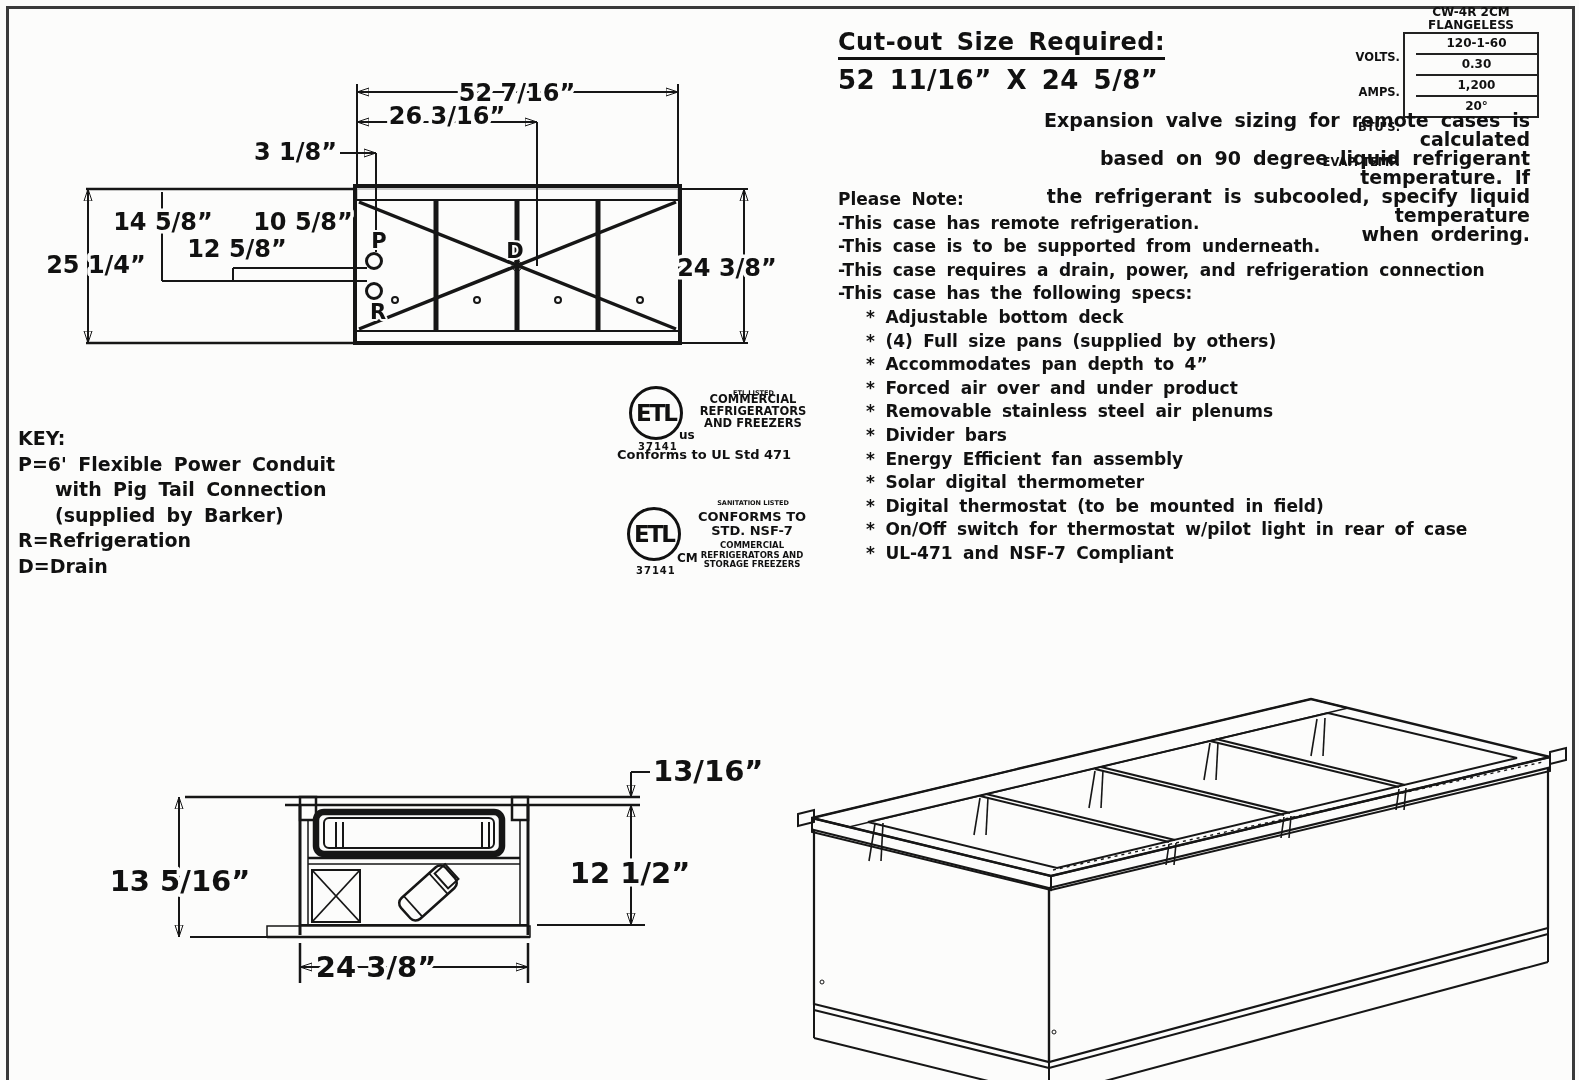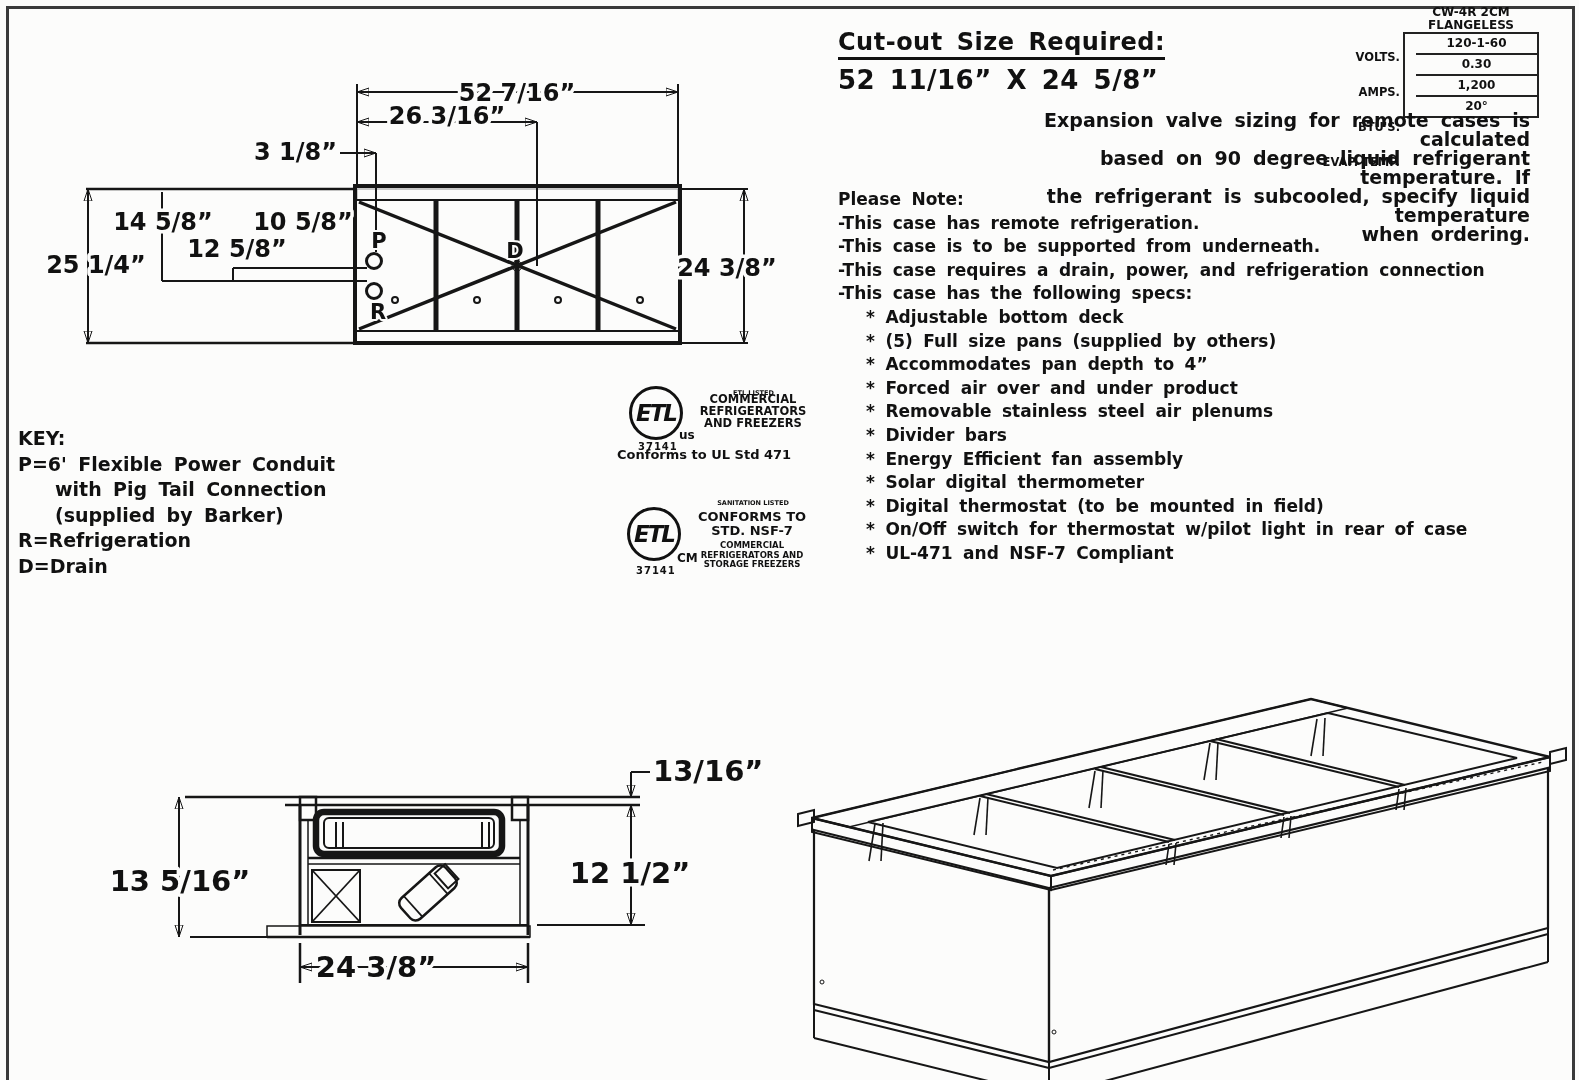--- a/index.html
+++ b/index.html
@@ -27,21 +27,21 @@
   #notes .bullet{padding-left:28px;}
   
   #keyblock{left:18px;top:426px;font-size:19px;line-height:25.5px;word-spacing:.25em;white-space:nowrap;}
   #keyblock .ind{padding-left:37px;}
   
   .etl{width:200px;}
   #etl1{left:613px;top:378px;height:90px;}
   #etl2{left:613px;top:493px;height:95px;}
   .etl .ring{position:absolute;border:3.5px solid #111;border-radius:50%;width:48px;height:48px;
        display:flex;align-items:center;justify-content:center;}
-  .etl .ring span{font-style:italic;font-size:23px;letter-spacing:-2px;text-align:center;}
+  .etl .ring span{font-size:23px;letter-spacing:-2px;text-align:center;}
   .etl .mark{position:absolute;font-size:12px;}
   .etl .num{position:absolute;font-size:10px;letter-spacing:1px;}
   .etl .listed{position:absolute;font-size:6.5px;text-align:center;}
   .etl .big{position:absolute;text-align:center;line-height:12px;font-size:11.5px;}
   .etl .sub{position:absolute;text-align:center;line-height:9.5px;font-size:8.5px;}
   .etl .foot{position:absolute;font-size:13px;white-space:nowrap;}
   
   svg{position:absolute;overflow:visible;}
   svg line,svg rect,svg path,svg polygon,svg circle{stroke:#161616;fill:none;}
   svg text{fill:#111;font-family:"DejaVu Sans","Liberation Sans",sans-serif;font-weight:700;
@@ -87,21 +87,21 @@
     <div>when ordering.</div>
   </div>
 
   <div class="abs" id="notes">
     <div>Please Note:</div>
     <div>-This case has remote refrigeration.</div>
     <div>-This case is to be supported from underneath.</div>
     <div>-This case requires a drain, power, and refrigeration connection</div>
     <div>-This case has the following specs:</div>
     <div class="bullet">* Adjustable bottom deck</div>
-    <div class="bullet">* (5) Full size pans (supplied by others)</div>
+    <div class="bullet">* (4) Full size pans (supplied by others)</div>
     <div class="bullet">* Accommodates pan depth to 4”</div>
     <div class="bullet">* Forced air over and under product</div>
     <div class="bullet">* Removable stainless steel air plenums</div>
     <div class="bullet">* Divider bars</div>
     <div class="bullet">* Energy Efficient fan assembly</div>
     <div class="bullet">* Solar digital thermometer</div>
     <div class="bullet">* Digital thermostat (to be mounted in field)</div>
     <div class="bullet">* On/Off switch for thermostat w/pilot light in rear of case</div>
     <div class="bullet">* UL-471 and NSF-7 Compliant</div>
   </div>

